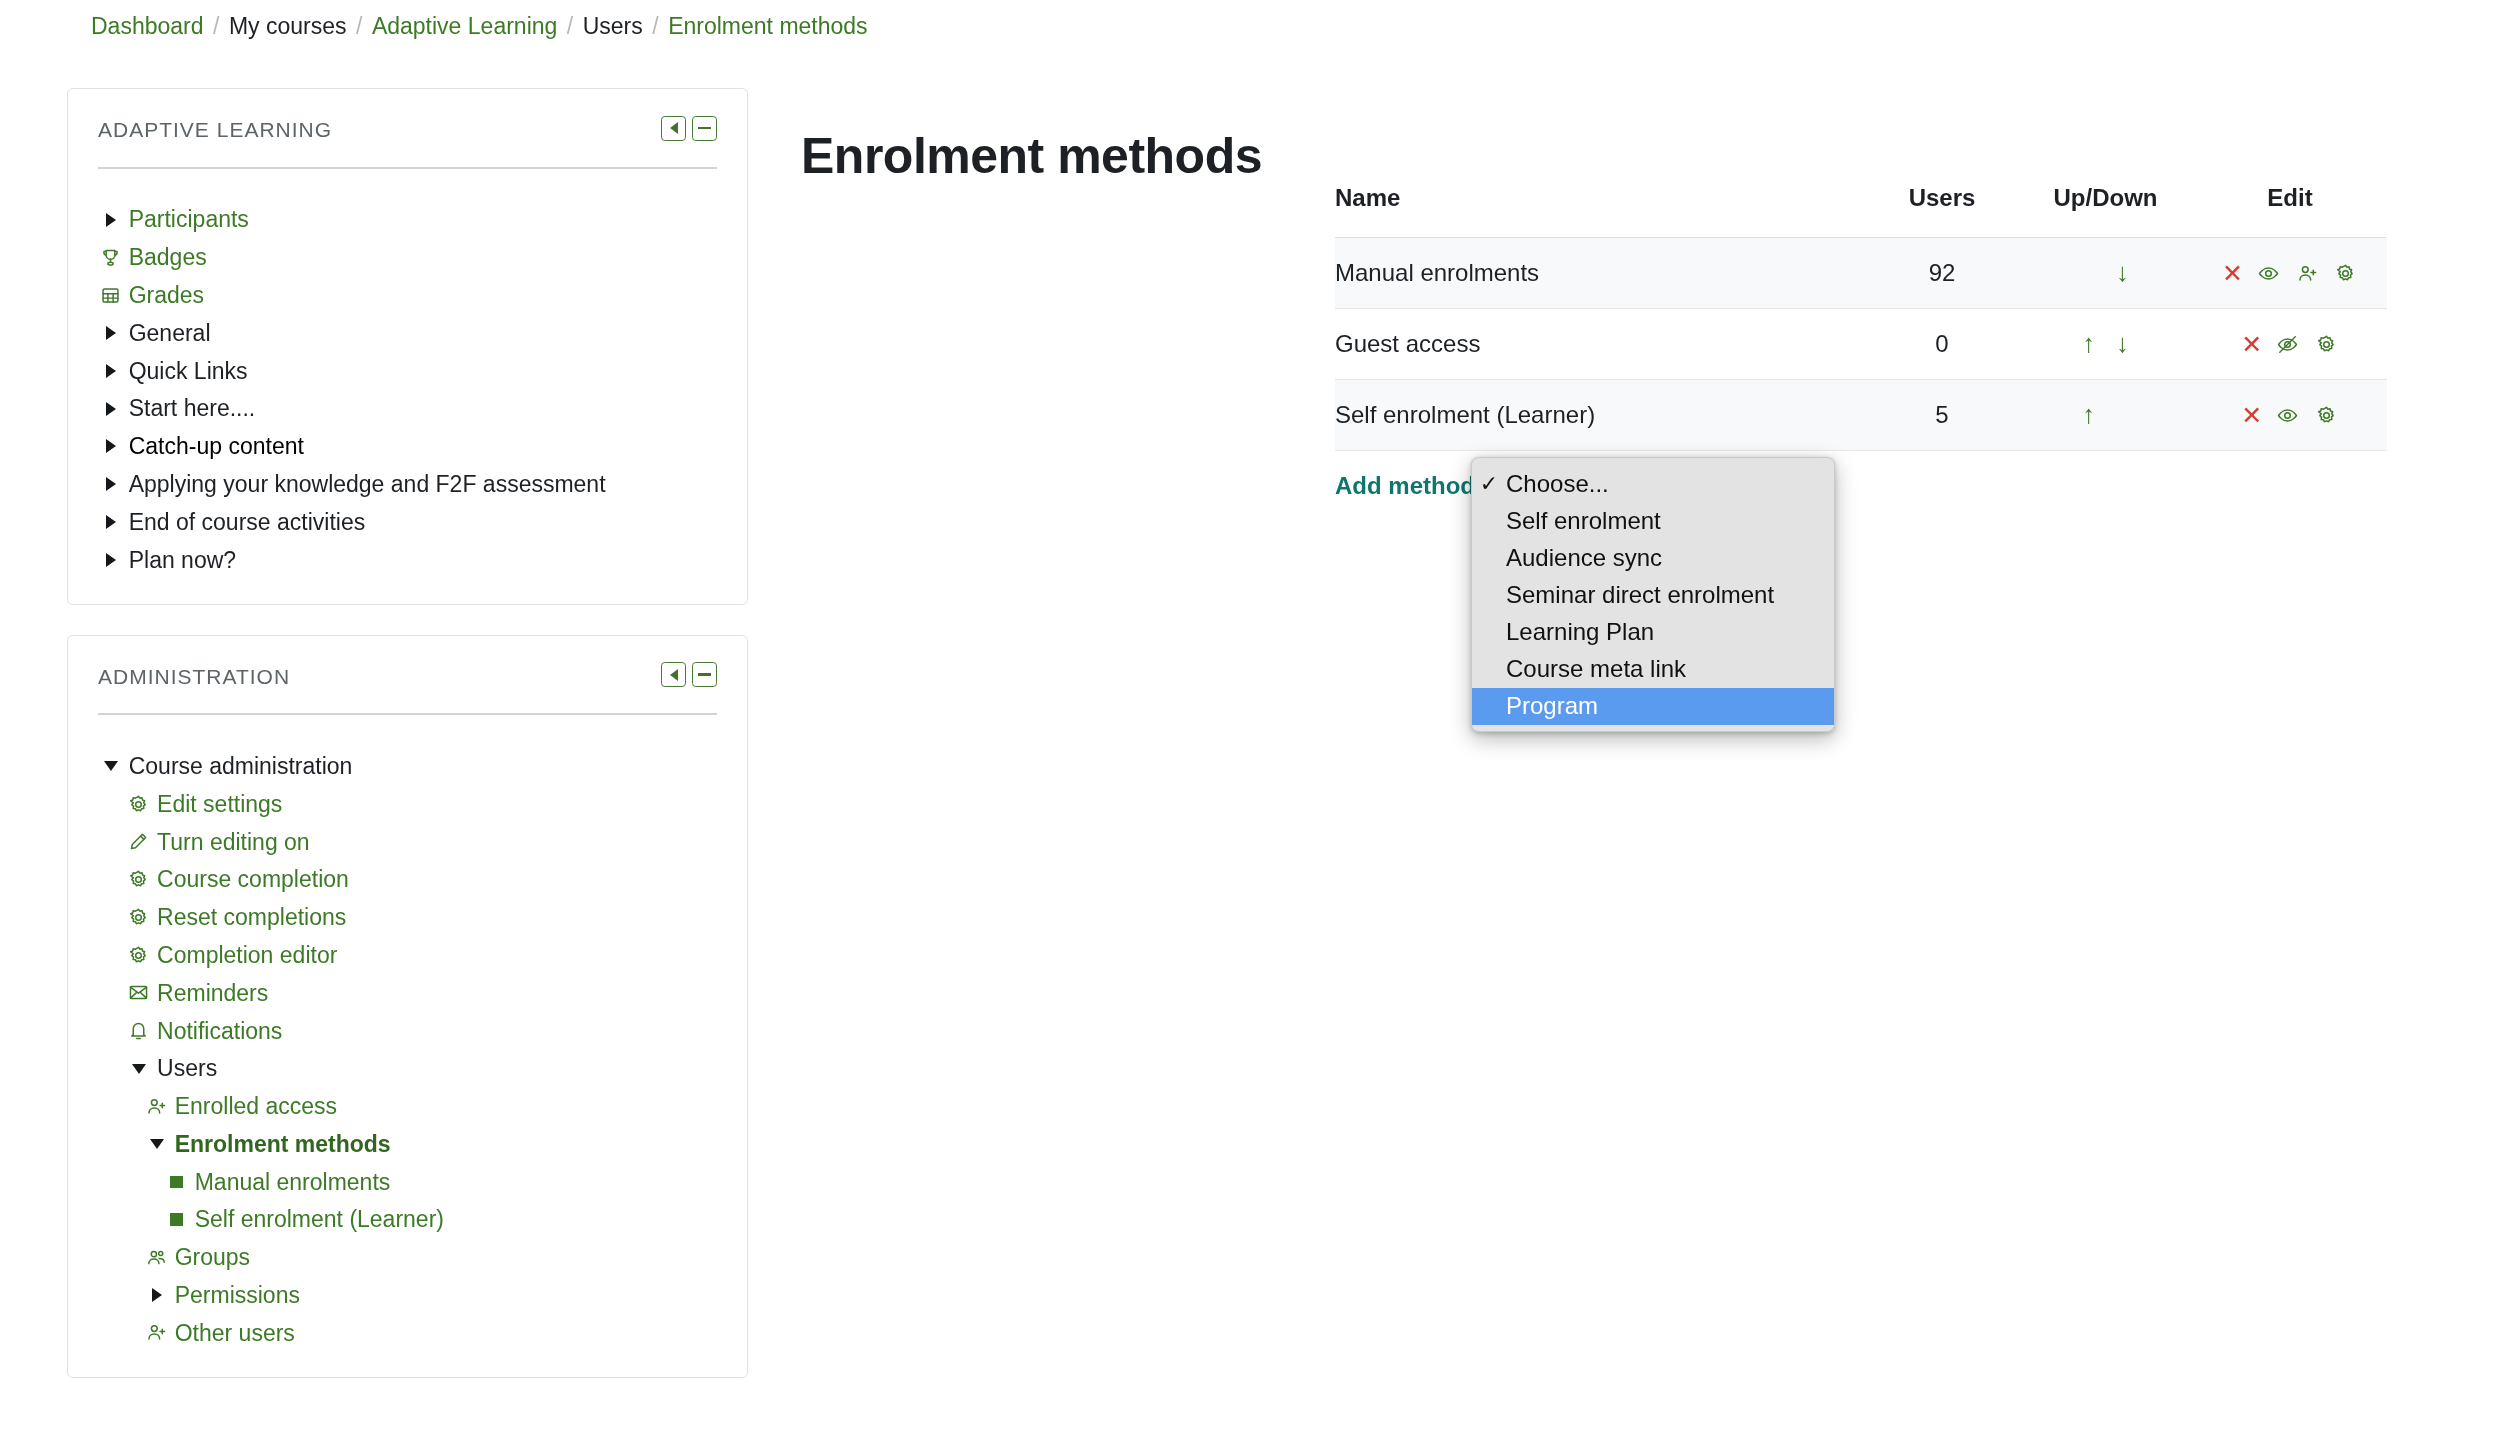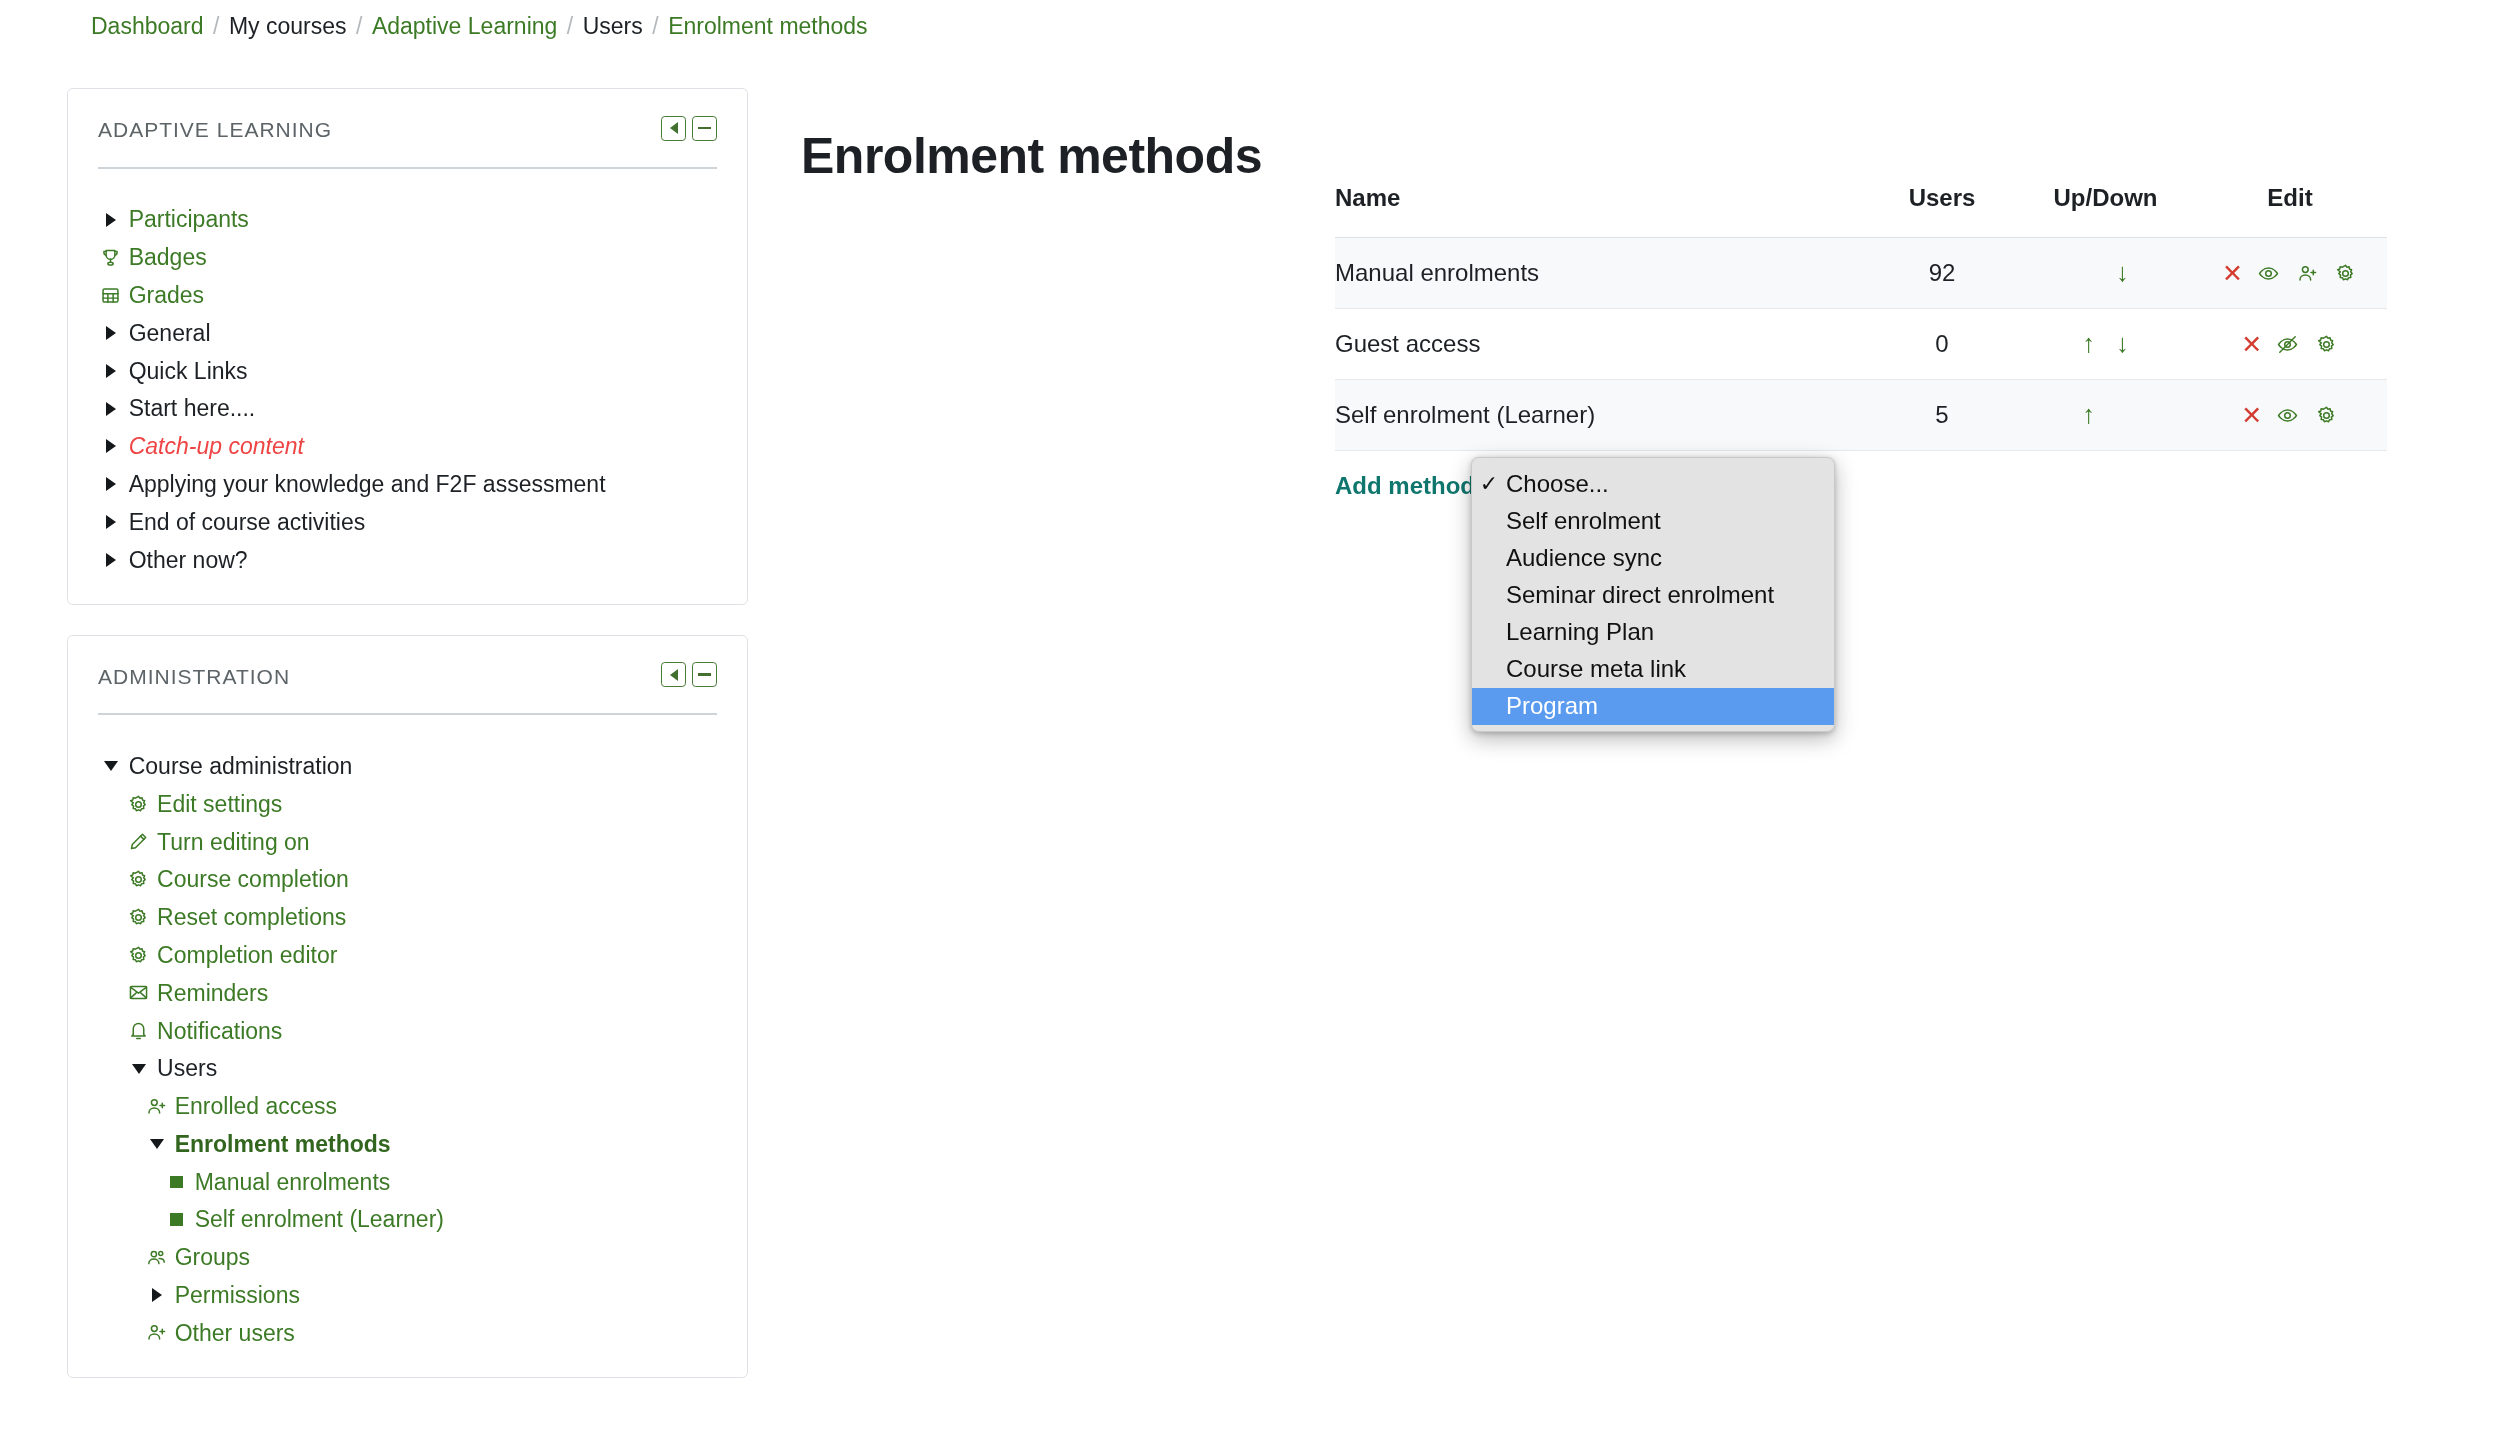--- a/index.html
+++ b/index.html
@@ -72,21 +72,21 @@
 
   
   .nav-item {
     display: flex; align-items: center;
     font-size: 23px; line-height: 28.4px;
     padding: 4.7px 0;
     color: #3c7a26;
     white-space: nowrap;
   }
   .nav-item.dark { color: #1d2125; }
-  .nav-item.muted { color: #ef4444; font-style: italic; }
+  .nav-item.muted { color: #000000; }
   .nav-item.current { color: #32661f; font-weight: bold; }
   .nav-label { margin-left: 0; }
   .ico {
     display: inline-flex; align-items: center; justify-content: center;
     width: 25px; min-width: 25px; height: 23px;
     margin-right: 5.7px;
   }
   .ico svg { display: block; }
   .caret-r {
     width: 0; height: 0;
@@ -271,21 +271,21 @@
         <div class="nav-item dark">
           <span class="ico">
             <span class="caret-r"></span>
           </span>
           <span class="nav-label">End of course activities</span>
         </div>
         <div class="nav-item dark">
           <span class="ico">
             <span class="caret-r"></span>
           </span>
-          <span class="nav-label">Other now?</span>
+          <span class="nav-label">Plan now?</span>
         </div>
       </div>
     </div>
     <div class="block">
       <div class="block-head">
         <div class="block-title">ADMINISTRATION</div>
         <div class="block-controls">
           <span class="blk-btn">
             <span class="tri-left"></span>
           </span>

